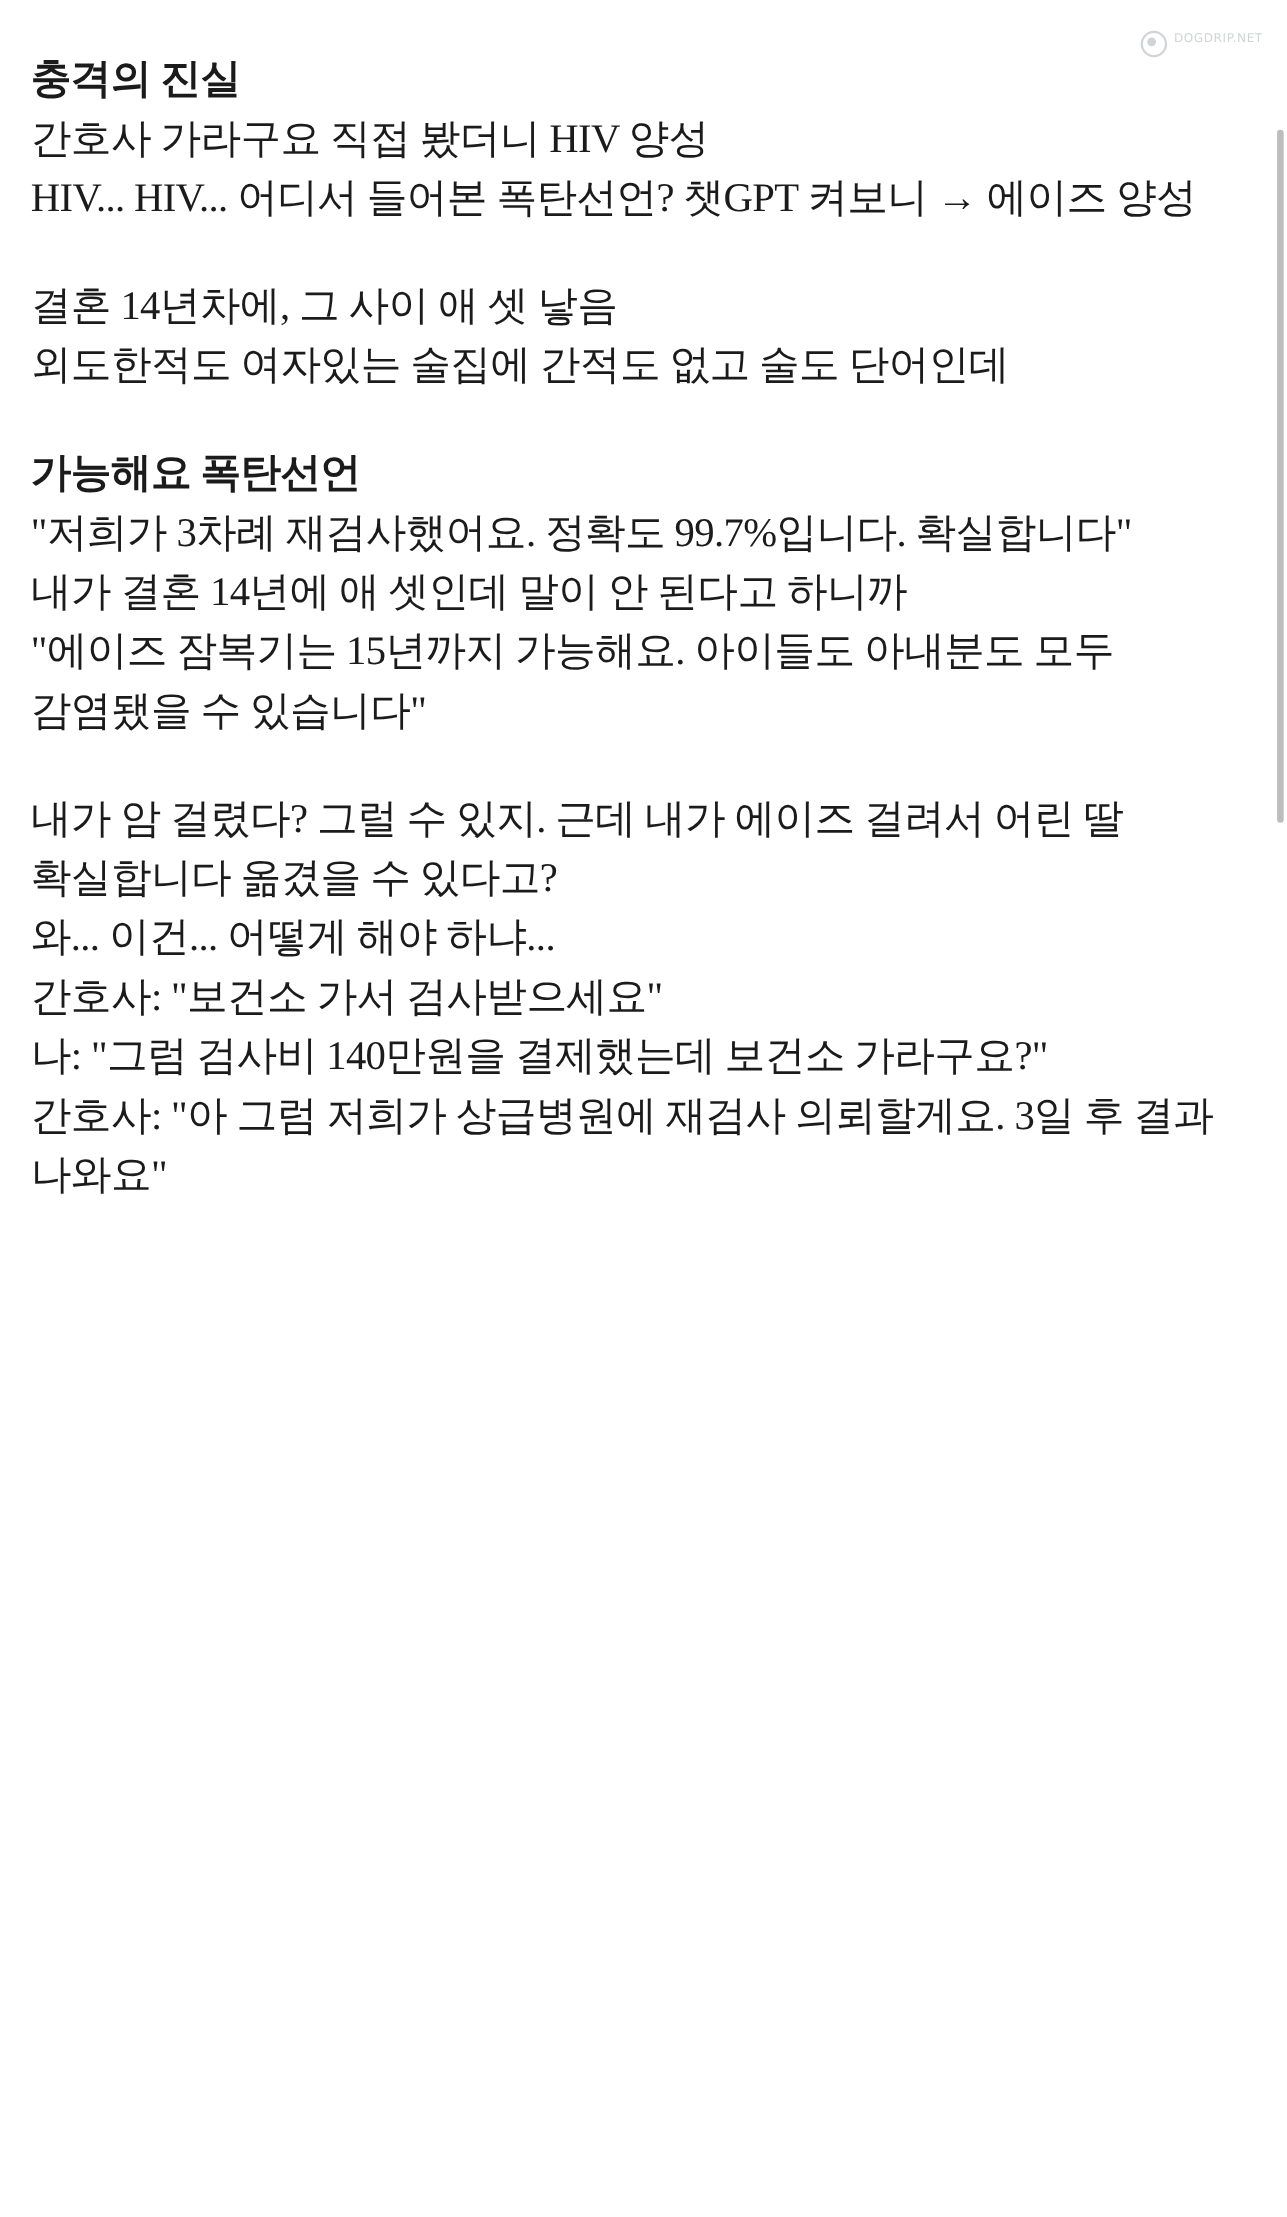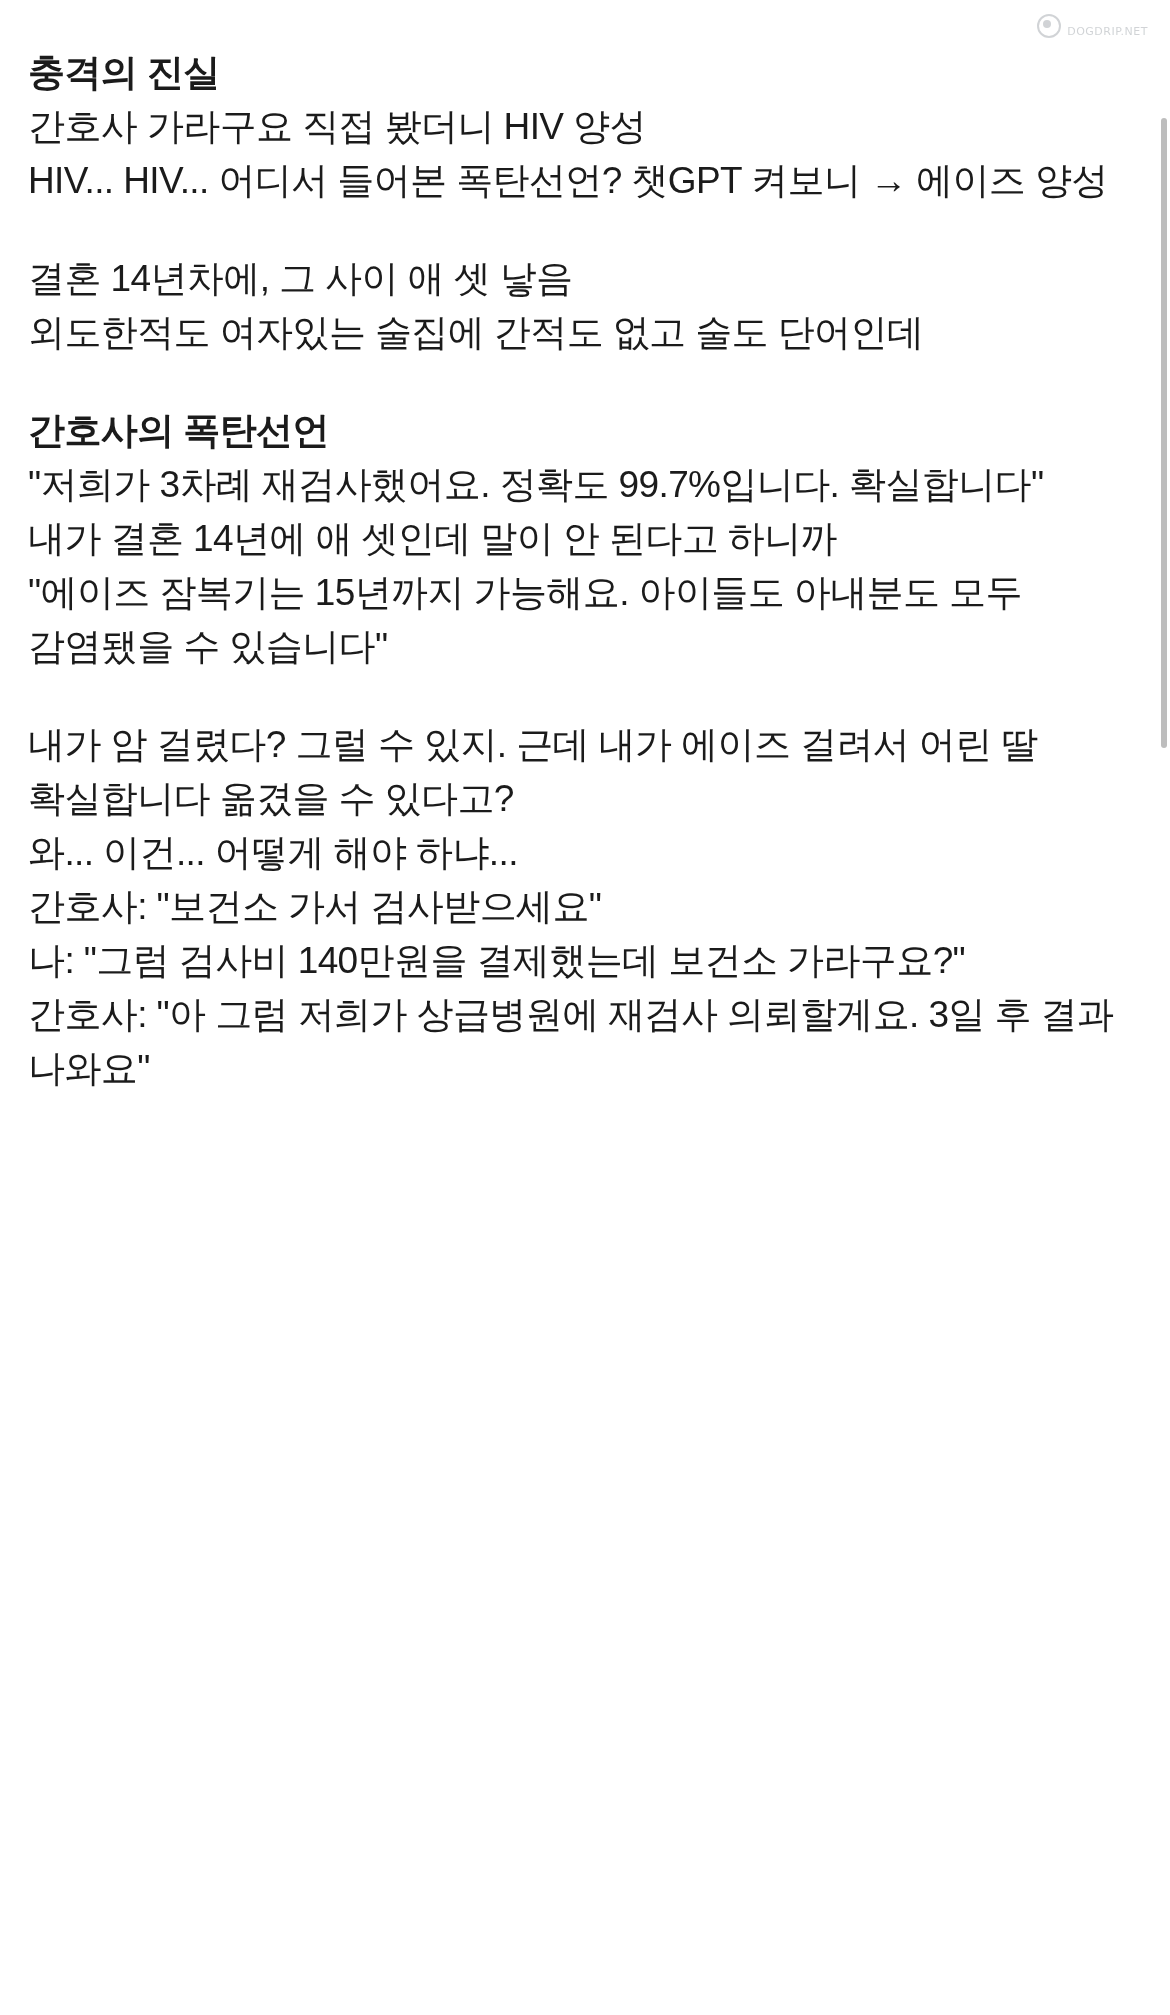--- a/index.html
+++ b/index.html
@@ -18,24 +18,24 @@
   .page {
     position: relative;
     width: 1170px;
     min-height: 2015px;
     background: #ffffff;
     box-sizing: border-box;
     padding: 30px 28px 40px 28px;
   }
   .watermark {
     position: absolute;
-    top: 14px;
+    top: 28px;
     right: 22px;
     display: flex;
-    align-items: flex-end;
+    align-items: flex-start;
     gap: 6px;
     opacity: 0.45;
     user-select: none;
   }
   .watermark .wm-badge {
     width: 20px;
     height: 20px;
     border-radius: 50%;
     border: 2px solid #9aa0a6;
     display: inline-block;
@@ -61,20 +61,21 @@
   .content {
     padding-top: 16px;
   }
   .para {
     margin: 0;
     font-size: 37px;
     line-height: 1.46;
     letter-spacing: -0.6px;
     word-break: keep-all;
     white-space: pre-wrap;
+    font-family: Liberation Serif, serif;
   }
   .para.bold {
     font-weight: 700;
   }
   .spacer {
     height: 44px;
   }
   
   .scrollbar-track {
     position: absolute;
@@ -109,21 +110,21 @@
     <p class="para">간호사 가라구요 직접 봤더니 HIV 양성</p>
     <p class="para">HIV... HIV... 어디서 들어본 폭탄선언? 챗GPT 켜보니 → 에이즈 양성</p>
 
     <div class="spacer"></div>
 
     <p class="para">결혼 14년차에, 그 사이 애 셋 낳음</p>
     <p class="para">외도한적도 여자있는 술집에 간적도 없고 술도 단어인데</p>
 
     <div class="spacer"></div>
 
-    <p class="para bold">간호사의 폭탄선언</p>
+    <p class="para bold">가능해요 폭탄선언</p>
     <p class="para">"저희가 3차례 재검사했어요. 정확도 99.7%입니다. 확실합니다"</p>
     <p class="para">내가 결혼 14년에 애 셋인데 말이 안 된다고 하니까</p>
     <p class="para">"에이즈 잠복기는 15년까지 가능해요. 아이들도 아내분도 모두 감염됐을 수 있습니다"</p>
 
     <div class="spacer"></div>
 
     <p class="para">내가 암 걸렸다? 그럴 수 있지. 근데 내가 에이즈 걸려서 어린 딸 확실합니다 옮겼을 수 있다고?</p>
     <p class="para">와... 이건... 어떻게 해야 하냐...</p>
     <p class="para">간호사: "보건소 가서 검사받으세요"</p>
     <p class="para">나: "그럼 검사비 140만원을 결제했는데 보건소 가라구요?"</p>

